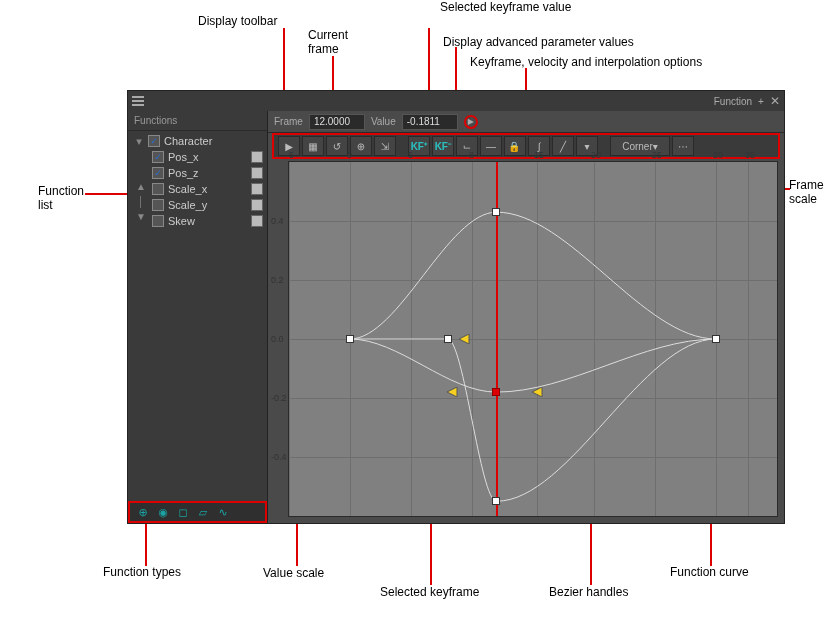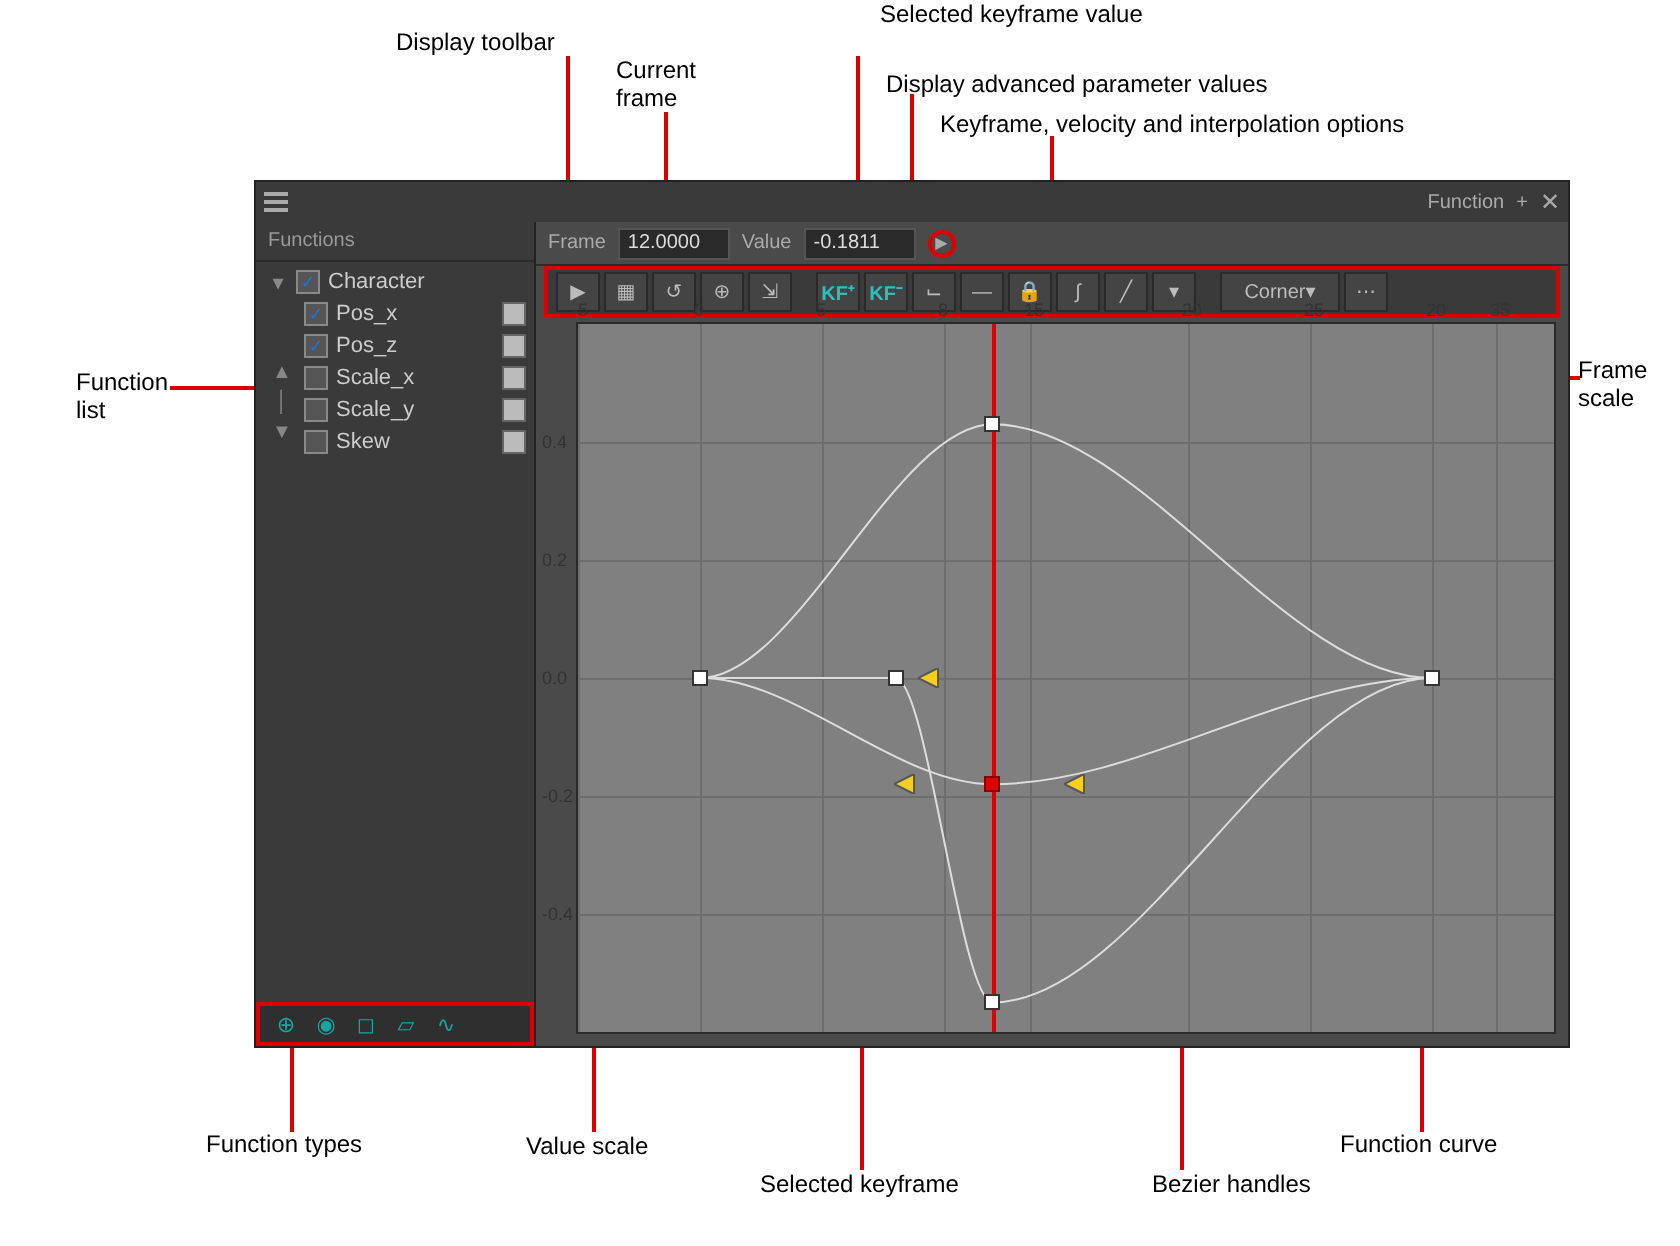--- a/index.html
+++ b/index.html
@@ -158,21 +158,21 @@
 <div class="callout-label" style="left:789px; top:178px; white-space:pre;">Frame
 scale</div>
 <div class="callout-line callout-line-h" style="left:760px; top:188px; width:30px;"></div>
 
 <div class="callout-label" style="left:263px; top:566px;">Value scale</div>
 <div class="callout-line callout-line-v" style="left:296px; top:508px; height:58px;"></div>
 
 <div class="callout-label" style="left:380px; top:585px;">Selected keyframe</div>
 <div class="callout-line callout-line-v" style="left:430px; top:390px; height:195px;"></div>
 
-<div class="callout-label" style="left:549px; top:585px;margin-left:27px;">Bezier handles</div>
+<div class="callout-label" style="left:549px; top:585px;">Bezier handles</div>
 <div class="callout-line callout-line-v" style="left:590px; top:395px; height:190px;"></div>
 
 <div class="callout-label" style="left:670px; top:565px;">Function curve</div>
 <div class="callout-line callout-line-v" style="left:710px; top:440px; height:126px;"></div>
 
 <div class="callout-label" style="left:103px; top:565px;">Function types</div>
 <div class="callout-line callout-line-v" style="left:145px; top:520px; height:46px;"></div>
 
 <div class="app">
   <div class="titlebar">
@@ -289,21 +289,21 @@
           </div>
           <div class="xtick" style="left: 61px;">
             <span>0</span>
           </div>
           <div class="xtick" style="left: 122px;">
             <span>5</span>
           </div>
           <div class="xtick" style="left: 183px;">
             <span>8</span>
           </div>
-          <div class="xtick" style="left: 226px; text-decoration: underline;">
+          <div class="xtick" style="left: 248px; text-decoration: underline;">
             <span>15</span>
           </div>
           <div class="xtick" style="left: 305px;">
             <span>20</span>
           </div>
           <div class="xtick" style="left: 366px; text-align: center;">
             <span>25</span>
           </div>
           <div class="xtick" style="left: 427px;">
             <span>20</span>

